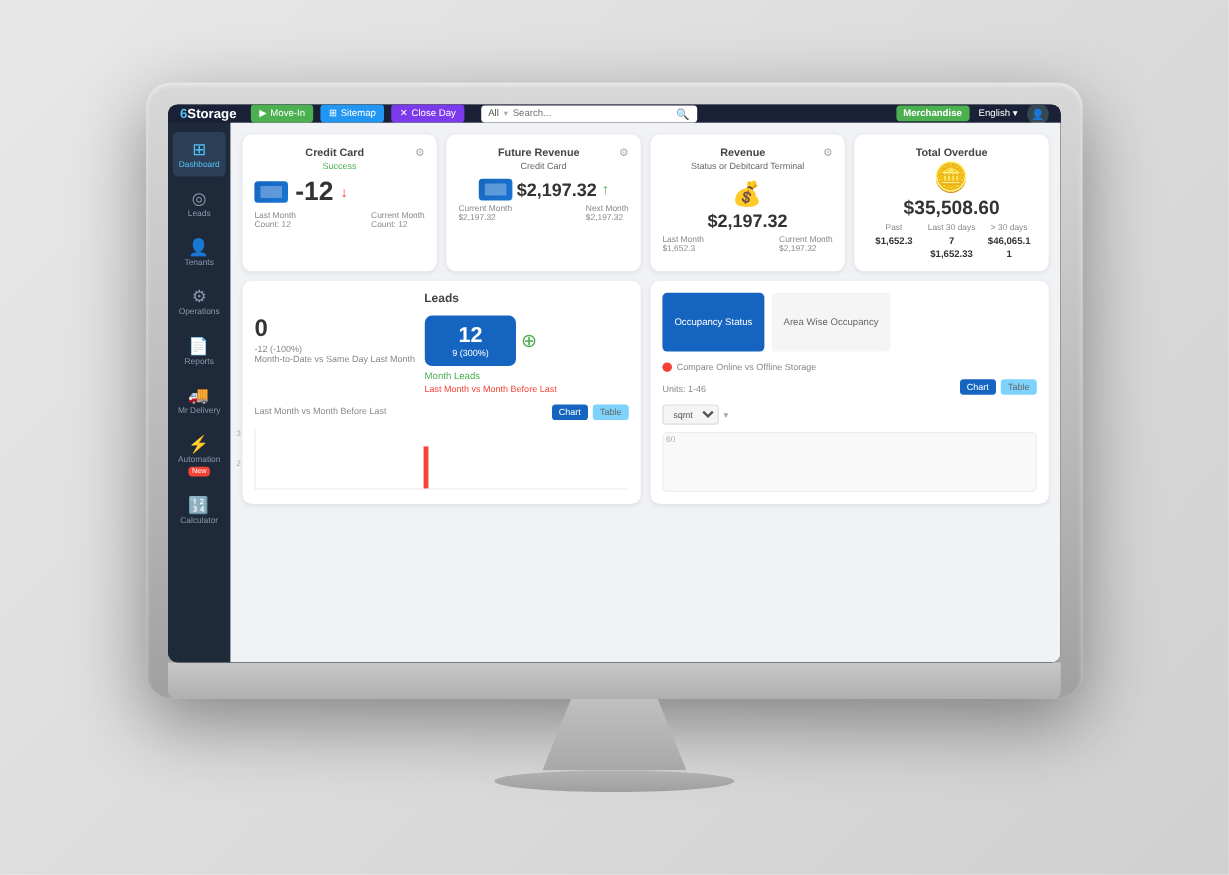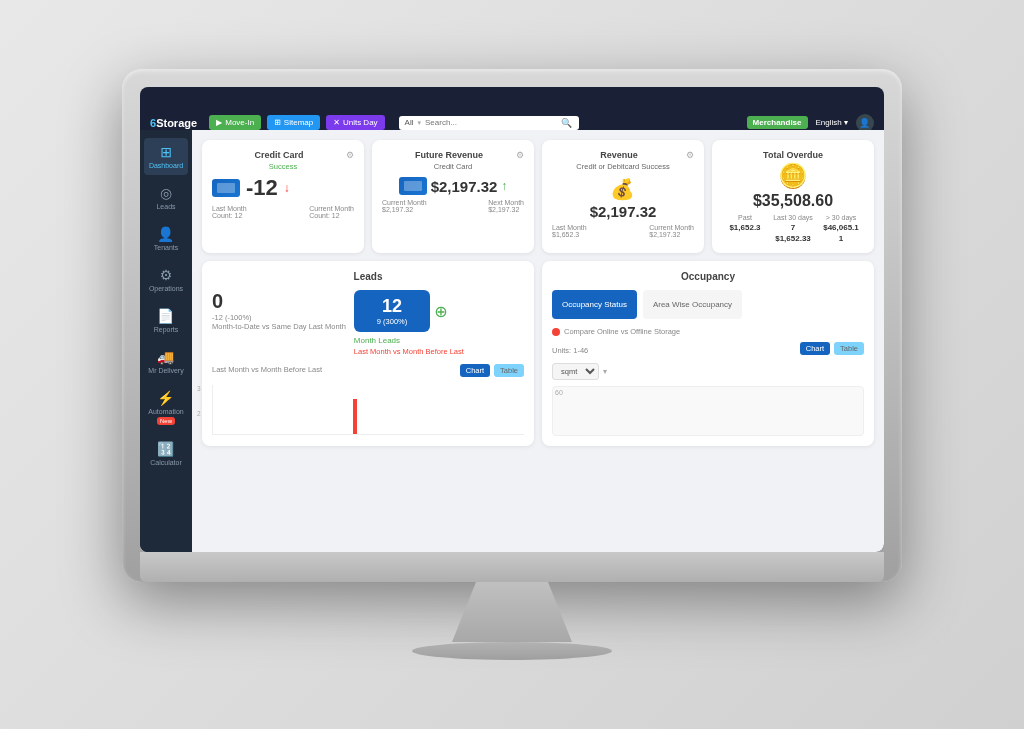--- a/index.html
+++ b/index.html
@@ -70,21 +70,20 @@
 
     
     .topnav {
       background: #1a2035;
       height: 15px;
       display: flex;
       align-items: center;
       padding: 4px 10px;
       gap: 6px;
       flex-shrink: 0;
-      margin-top: 28px;
     }
 
     .logo {
       color: #fff;
       font-size: 11px;
       font-weight: bold;
       margin-right: 6px;
     }
     .logo span { color: #4fc3f7; }
 
@@ -465,21 +464,21 @@
     .occ-tabs {
       display: flex;
       gap: 6px;
       margin-bottom: 8px;
     }
 
     .occ-tab {
       background: #1565C0;
       color: #fff;
       border-radius: 4px;
-      padding: 10px 10px;
+      padding: 20px 10px;
       font-size: 8px;
       cursor: pointer;
     }
 
     .occ-tab.inactive {
       background: #f5f5f5;
       color: #666;
     }
 
     .occ-compare {
@@ -540,21 +539,21 @@
           <button class="nav-btn green">
             <span>▶</span>
             <span>Move-In</span>
           </button>
           <button class="nav-btn">
             <span>⊞</span>
             <span>Sitemap</span>
           </button>
           <button class="nav-btn purple">
             <span>✕</span>
-            <span>Units Day</span>
+            <span>Close Day</span>
           </button>
 
           <div class="search-bar">
             <span style="font-size:8px;color:#555;cursor:pointer;white-space:nowrap">All</span>
             <span style="font-size:7px;color:#aaa">▾</span>
             <input type="text" placeholder="Search..." style="">
             <span style="color:#aaa;font-size:9px">🔍</span>
           </div>
 
           <div class="nav-right">
@@ -654,21 +653,21 @@
                     <div>$2,197.32</div>
                   </div>
                 </div>
               </div>
 
               <div class="card">
                 <div style="position:relative">
                   <span class="card-gear">⚙</span>
                   <div class="card-title">Revenue</div>
                 </div>
-                <div class="card-subtitle">Credit or Debitcard Success</div>
+                <div class="card-subtitle">Status or Debitcard Terminal</div>
                 <div style="text-align:center;margin-bottom:4px">
                   <div style="font-size:20px;margin:2px 0">💰</div>
                   <span class="revenue-amount">$2,197.32</span>
                 </div>
                 <div class="card-meta">
                   <div>
                     <div>Last Month</div>
                     <div>$1,652.3</div>
                   </div>
                   <div>
@@ -728,21 +727,20 @@
                 </div>
 
                 <div class="mini-chart">
                   <span class="chart-yaxis" style="top:0">3</span>
                   <span class="chart-yaxis" style="top:50%">2</span>
                   <div class="chart-bar-red"></div>
                 </div>
               </div>
 
               <div class="section-card">
-                <div class="section-title">Occupancy</div>
                 <div class="occ-tabs">
                   <div class="occ-tab">Occupancy Status</div>
                   <div class="occ-tab inactive">Area Wise Occupancy</div>
                 </div>
                 <div class="occ-compare">
                   <div class="occ-compare-dot"></div>
                   <span>Compare Online vs Offline Storage</span>
                 </div>
                 <div class="occ-units">
                   <span class="occ-units-label">Units: 1-46</span>

